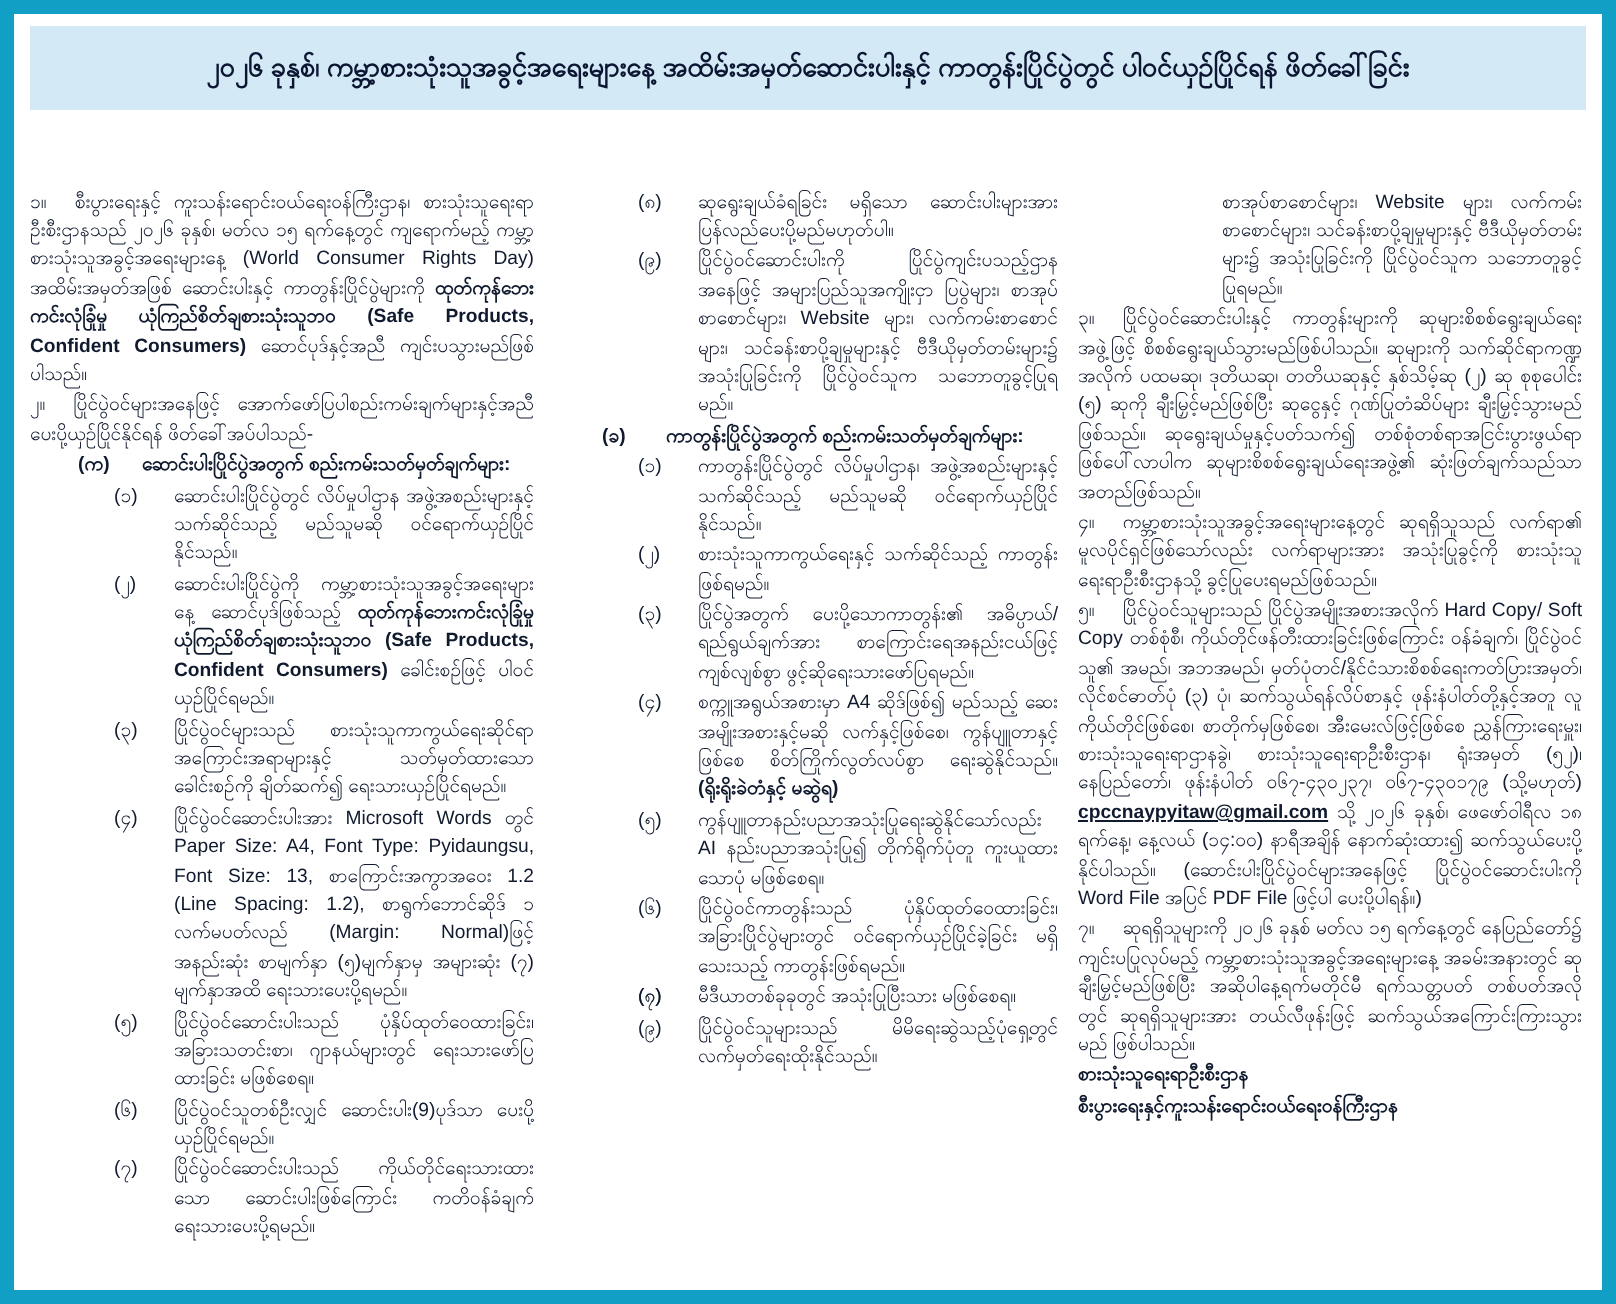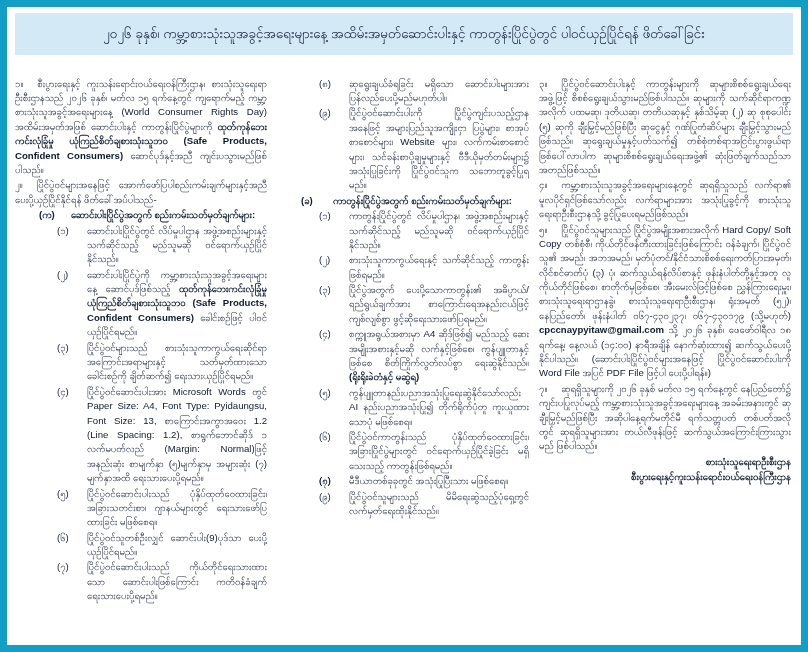--- a/index.html
+++ b/index.html
@@ -11,26 +11,26 @@
   .page {
     width:808px; height:652px;
     border:7px solid #129fc6;
     background:#ffffff;
     padding:6px 8px 4px 8px;
     overflow:hidden;
   }
   .title-banner {
     background:#d3e9f6;
     color:#0c1633;
-    font-weight:normal;
+    font-weight:bold;
     font-size:13.5px;
     text-align:center;
     padding:10px 6px;
     line-height:1.6;
-    margin-bottom:6px;
+    margin-bottom:24px;
   }
   .cols {
     display:flex;
     gap:10px;
     height:586px;
     overflow:hidden;
   }
   .col {
     width:252px;
     flex:0 0 252px;
@@ -40,23 +40,23 @@
     text-align:justify;
     overflow:hidden;
     margin-top:16px;
   }
   .blk { position:relative; margin:0 0 1px 0; }
   .blk.lvl0 .lbl { margin-right:14px; }
   .blk.lvl1 { padding-left:56px; }
   .blk.lvl1 .lbl { position:absolute; left:24px; }
   .blk.lvl2 { padding-left:72px; }
   .blk.lvl2 .lbl { position:absolute; left:42px; }
-  .blk.alignright { text-align:right; }
+  .blk.alignright { text-align:left; }
   .b { font-weight:bold; }
-  .u { }
+  .u { text-decoration:underline; }
 </style>
 </head>
 <body>
 
 <div class="page">
   <div class="title-banner">၂၀၂၆ ခုနှစ်၊ ကမ္ဘာ့စားသုံးသူအခွင့်အရေးများနေ့ အထိမ်းအမှတ်ဆောင်းပါးနှင့် ကာတွန်းပြိုင်ပွဲတွင် ပါဝင်ယှဉ်ပြိုင်ရန် ဖိတ်ခေါ်ခြင်း</div>
   <div class="cols">
     <div class="col">
         <div class="blk lvl0"><span class="lbl">၁။</span><span class="">စီးပွားရေးနှင့် ကူးသန်းရောင်းဝယ်ရေးဝန်ကြီးဌာန၊ စားသုံးသူရေးရာဦးစီးဌာနသည် ၂၀၂၆ ခုနှစ်၊ မတ်လ ၁၅ ရက်နေ့တွင် ကျရောက်မည့် ကမ္ဘာ့စားသုံးသူအခွင့်အရေးများနေ့ (World Consumer Rights Day) အထိမ်းအမှတ်အဖြစ် ဆောင်းပါးနှင့် ကာတွန်းပြိုင်ပွဲများကို </span><span class="b ">ထုတ်ကုန်ဘေးကင်းလုံခြုံမှု ယုံကြည်စိတ်ချစားသုံးသူဘဝ (Safe Products, Confident Consumers)</span><span class=""> ဆောင်ပုဒ်နှင့်အညီ ကျင်းပသွားမည်ဖြစ်ပါသည်။</span></div>
         <div class="blk lvl0"><span class="lbl">၂။</span><span class="">ပြိုင်ပွဲဝင်များအနေဖြင့် အောက်ဖော်ပြပါစည်းကမ်းချက်များနှင့်အညီ ပေးပို့ယှဉ်ပြိုင်နိုင်ရန် ဖိတ်ခေါ်အပ်ပါသည်-</span></div>
@@ -77,20 +77,21 @@
         <div class="blk lvl2"><span class="lbl">(၂)</span><span class="">စားသုံးသူကာကွယ်ရေးနှင့် သက်ဆိုင်သည့် ကာတွန်းဖြစ်ရမည်။</span></div>
         <div class="blk lvl2"><span class="lbl">(၃)</span><span class="">ပြိုင်ပွဲအတွက် ပေးပို့သောကာတွန်း၏ အဓိပ္ပာယ်/ရည်ရွယ်ချက်အား စာကြောင်းရေအနည်းငယ်ဖြင့် ကျစ်လျစ်စွာ ဖွင့်ဆိုရေးသားဖော်ပြရမည်။</span></div>
         <div class="blk lvl2"><span class="lbl">(၄)</span><span class="">စက္ကူအရွယ်အစားမှာ A4 ဆိုဒ်ဖြစ်၍ မည်သည့် ဆေးအမျိုးအစားနှင့်မဆို လက်နှင့်ဖြစ်စေ၊ ကွန်ပျူတာနှင့်ဖြစ်စေ စိတ်ကြိုက်လွတ်လပ်စွာ ရေးဆွဲနိုင်သည်။ </span><span class="b ">(ရိုးရိုးခဲတံနှင့် မဆွဲရ)</span></div>
         <div class="blk lvl2"><span class="lbl">(၅)</span><span class="">ကွန်ပျူတာနည်းပညာအသုံးပြုရေးဆွဲနိုင်သော်လည်း AI နည်းပညာအသုံးပြု၍ တိုက်ရိုက်ပုံတူ ကူးယူထားသောပုံ မဖြစ်စေရ။</span></div>
         <div class="blk lvl2"><span class="lbl">(၆)</span><span class="">ပြိုင်ပွဲဝင်ကာတွန်းသည် ပုံနှိပ်ထုတ်ဝေထားခြင်း၊ အခြားပြိုင်ပွဲများတွင် ဝင်ရောက်ယှဉ်ပြိုင်ခဲ့ခြင်း မရှိသေးသည့် ကာတွန်းဖြစ်ရမည်။</span></div>
         <div class="blk lvl2"><span class="lbl">(၇)</span></div>
         <div class="blk lvl2"><span class="lbl">(၈)</span><span class="">မီဒီယာတစ်ခုခုတွင် အသုံးပြုပြီးသား မဖြစ်စေရ။</span></div>
         <div class="blk lvl2"><span class="lbl">(၉)</span><span class="">ပြိုင်ပွဲဝင်သူများသည် မိမိရေးဆွဲသည့်ပုံရှေ့တွင် လက်မှတ်ရေးထိုးနိုင်သည်။</span></div>
       </div>
     <div class="col">
+        <div class="blk lvl2"><span class="">စာအုပ်စာစောင်များ၊ Website များ၊ လက်ကမ်းစာစောင်များ၊ သင်ခန်းစာပို့ချမှုများနှင့် ဗီဒီယိုမှတ်တမ်းများ၌ အသုံးပြုခြင်းကို ပြိုင်ပွဲဝင်သူက သဘောတူခွင့်ပြုရမည်။</span></div>
         <div class="blk lvl0"><span class="lbl">၃။</span><span class="">ပြိုင်ပွဲဝင်ဆောင်းပါးနှင့် ကာတွန်းများကို ဆုများစိစစ်ရွေးချယ်ရေးအဖွဲ့ဖြင့် စိစစ်ရွေးချယ်သွားမည်ဖြစ်ပါသည်။ ဆုများကို သက်ဆိုင်ရာကဏ္ဍအလိုက် ပထမဆု၊ ဒုတိယဆု၊ တတိယဆုနှင့် နှစ်သိမ့်ဆု (၂) ဆု စုစုပေါင်း (၅) ဆုကို ချီးမြှင့်မည်ဖြစ်ပြီး ဆုငွေနှင့် ဂုဏ်ပြုတံဆိပ်များ ချီးမြှင့်သွားမည်ဖြစ်သည်။ ဆုရွေးချယ်မှုနှင့်ပတ်သက်၍ တစ်စုံတစ်ရာအငြင်းပွားဖွယ်ရာ ဖြစ်ပေါ်လာပါက ဆုများစိစစ်ရွေးချယ်ရေးအဖွဲ့၏ ဆုံးဖြတ်ချက်သည်သာ အတည်ဖြစ်သည်။</span></div>
         <div class="blk lvl0"><span class="lbl">၄။</span><span class="">ကမ္ဘာ့စားသုံးသူအခွင့်အရေးများနေ့တွင် ဆုရရှိသူသည် လက်ရာ၏ မူလပိုင်ရှင်ဖြစ်သော်လည်း လက်ရာများအား အသုံးပြုခွင့်ကို စားသုံးသူရေးရာဦးစီးဌာနသို့ ခွင့်ပြုပေးရမည်ဖြစ်သည်။</span></div>
         <div class="blk lvl0"><span class="lbl">၅။</span><span class="">ပြိုင်ပွဲဝင်သူများသည် ပြိုင်ပွဲအမျိုးအစားအလိုက် Hard Copy/ Soft Copy တစ်စုံစီ၊ ကိုယ်တိုင်ဖန်တီးထားခြင်းဖြစ်ကြောင်း ဝန်ခံချက်၊ ပြိုင်ပွဲဝင်သူ၏ အမည်၊ အဘအမည်၊ မှတ်ပုံတင်/နိုင်ငံသားစိစစ်ရေးကတ်ပြားအမှတ်၊ လိုင်စင်ဓာတ်ပုံ (၃) ပုံ၊ ဆက်သွယ်ရန်လိပ်စာနှင့် ဖုန်းနံပါတ်တို့နှင့်အတူ လူကိုယ်တိုင်ဖြစ်စေ၊ စာတိုက်မှဖြစ်စေ၊ အီးမေးလ်ဖြင့်ဖြစ်စေ ညွှန်ကြားရေးမှူး၊ စားသုံးသူရေးရာဌာနခွဲ၊ စားသုံးသူရေးရာဦးစီးဌာန၊ ရုံးအမှတ် (၅၂)၊ နေပြည်တော်၊ ဖုန်းနံပါတ် ၀၆၇-၄၃၀၂၃၇၊ ၀၆၇-၄၃၀၁၇၉ (သို့မဟုတ်) </span><span class="b u">cpccnaypyitaw@gmail.com</span><span class=""> သို့ ၂၀၂၆ ခုနှစ်၊ ဖေဖော်ဝါရီလ ၁၈ ရက်နေ့၊ နေ့လယ် (၁၄:၀၀) နာရီအချိန် နောက်ဆုံးထား၍ ဆက်သွယ်ပေးပို့နိုင်ပါသည်။ (ဆောင်းပါးပြိုင်ပွဲဝင်များအနေဖြင့် ပြိုင်ပွဲဝင်ဆောင်းပါးကို Word File အပြင် PDF File ဖြင့်ပါ ပေးပို့ပါရန်။)</span></div>
         <div class="blk lvl0"><span class="lbl">၇။</span><span class="">ဆုရရှိသူများကို ၂၀၂၆ ခုနှစ် မတ်လ ၁၅ ရက်နေ့တွင် နေပြည်တော်၌ ကျင်းပပြုလုပ်မည့် ကမ္ဘာ့စားသုံးသူအခွင့်အရေးများနေ့ အခမ်းအနားတွင် ဆုချီးမြှင့်မည်ဖြစ်ပြီး အဆိုပါနေ့ရက်မတိုင်မီ ရက်သတ္တပတ် တစ်ပတ်အလိုတွင် ဆုရရှိသူများအား တယ်လီဖုန်းဖြင့် ဆက်သွယ်အကြောင်းကြားသွားမည် ဖြစ်ပါသည်။</span></div>
         <div class="blk lvl0 alignright"><span class="b ">စားသုံးသူရေးရာဦးစီးဌာန</span></div>
         <div class="blk lvl0 alignright"><span class="b ">စီးပွားရေးနှင့်ကူးသန်းရောင်းဝယ်ရေးဝန်ကြီးဌာန</span></div>
       </div>
   </div>
 </div>
 

